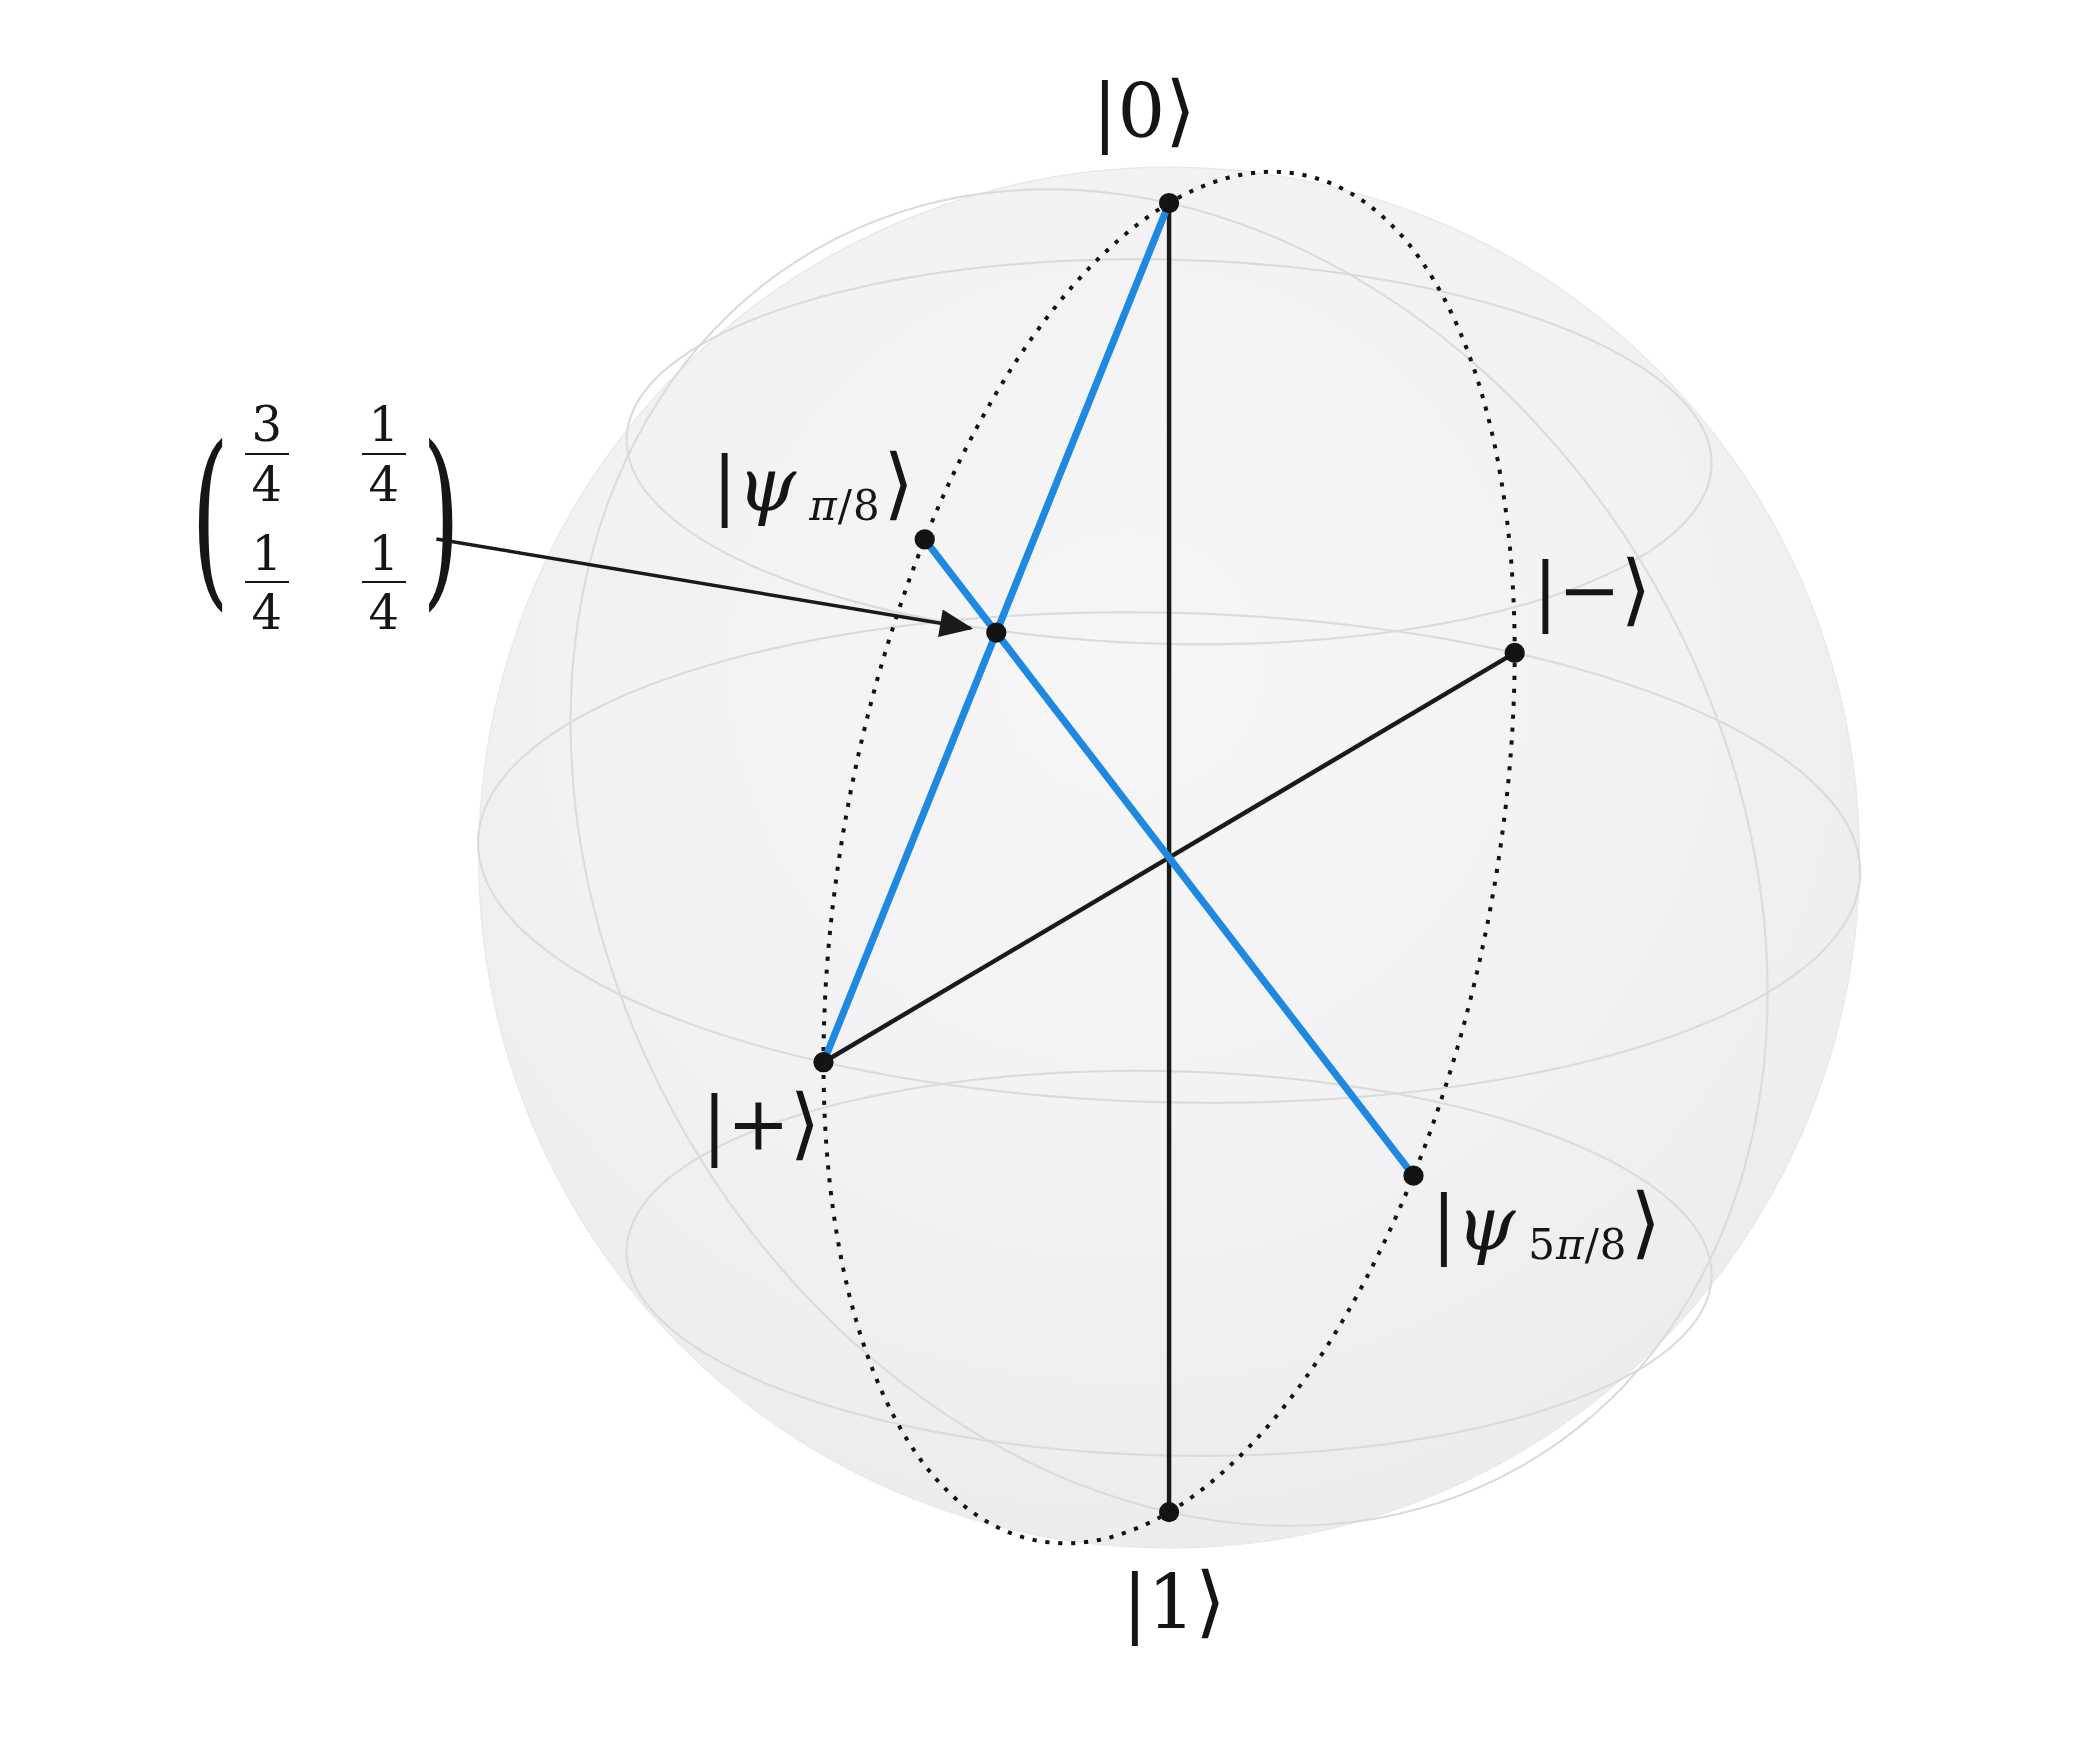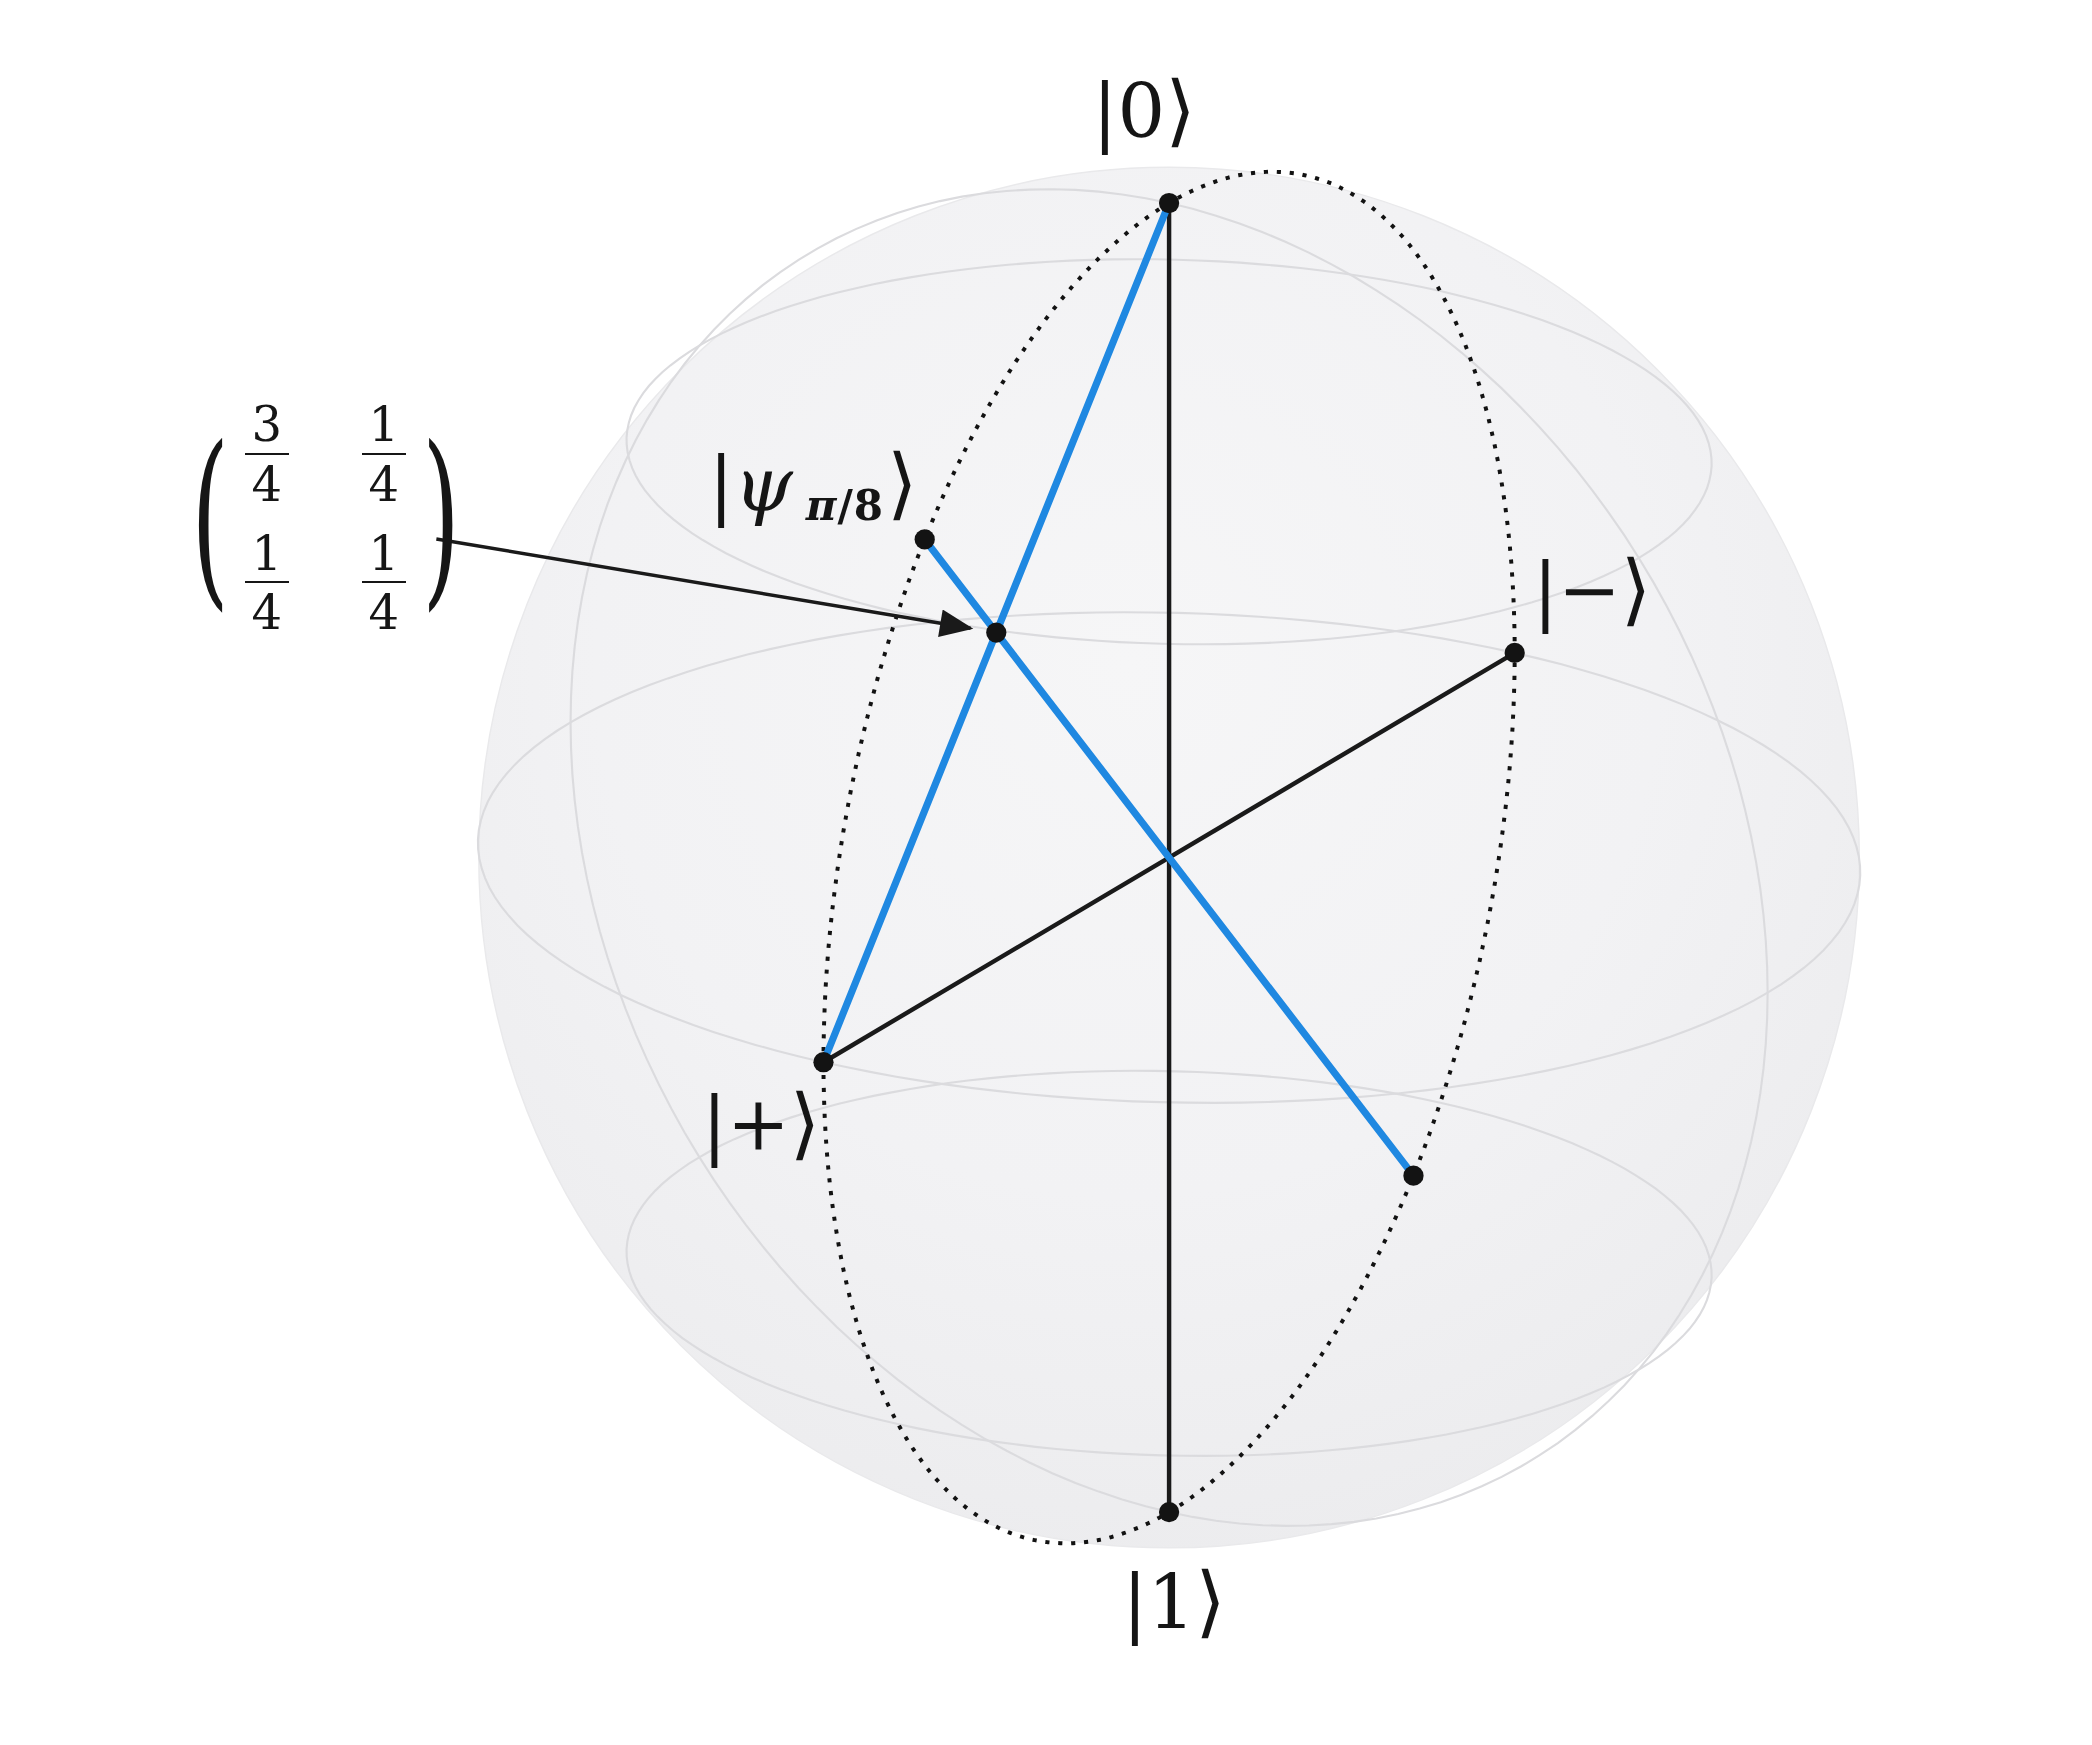--- a/index.html
+++ b/index.html
@@ -27,21 +27,20 @@
   .state-label .bar { font-family: "DejaVu Serif", "DejaVu Sans", serif; }
   .state-label .ket { font-family: "DejaVu Serif", "DejaVu Sans", serif; font-size: 1.04em; }
   .state-label .main i, .state-label .sub i { font-style: italic; }
   .state-label .sub {
     font-size: 0.56em;
     position: relative;
     top: 0.24em;
     margin-left: 13px;
     margin-right: 2.9px;
     letter-spacing: 1px;
-    font-weight: bold;
   }
 
   
   .matrix {
     position: absolute;
     left: 187px;
     top: 400px;
     display: flex;
     align-items: center;
     color: #161616;
@@ -122,20 +121,21 @@
         <circle cx="1032" cy="655" r="10.5" fill="#131313"></circle>
       </g>
   </svg>
 
   <div class="labels" id="labels">
       <div class="state-label" style="left: 1144px; top: 110px;"><span class="bar">|</span><span class="main">0</span><span class="ket">⟩</span></div>
       <div class="state-label" style="left: 1174px; top: 1601px;"><span class="bar">|</span><span class="main">1</span><span class="ket">⟩</span></div>
       <div class="state-label" style="left: 761px; top: 1123px;"><span class="bar">|</span><span class="main">+</span><span class="ket">⟩</span></div>
       <div class="state-label" style="left: 1592px; top: 589px;"><span class="bar">|</span><span class="main">−</span><span class="ket">⟩</span></div>
       <div class="state-label" style="left: 813px; top: 483px;"><span class="bar">|</span><span class="main"><i>ψ</i></span><span class="sub"><i>π</i>/8</span><span class="ket">⟩</span></div>
+      <div class="state-label" style="left: 1546px; top: 1222px;"><span class="bar">|</span><span class="main"><i>ψ</i></span><span class="sub">5<i>π</i>/8</span><span class="ket">⟩</span></div>
     </div>
 
   <div class="matrix">
     <span class="paren">(</span>
     <div class="mgrid">
       <span class="frac">
         <span class="num">3</span>
         <span class="den">4</span>
       </span>
       <span class="frac">

